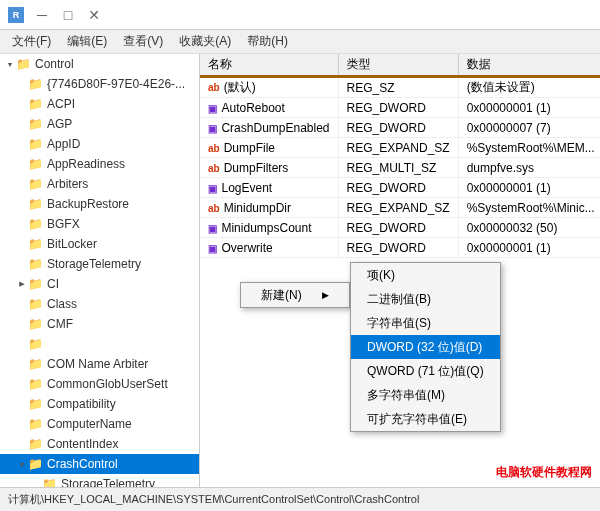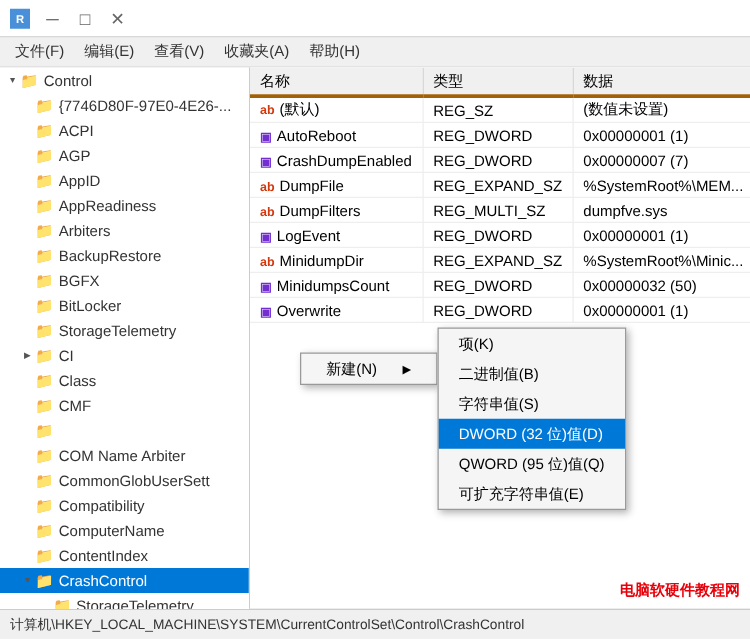--- a/index.html
+++ b/index.html
@@ -456,16 +456,17 @@
       <span>新建(N)</span>
       <span class="submenu-arrow">▶</span>
     </div>
   </div>
 
   <div class="submenu" style="top:250px;left:350px;pointer-events:auto;margin-top:12px;">
   <div class="submenu-item">项(K)</div>
       <div class="submenu-item">二进制值(B)</div>
       <div class="submenu-item">字符串值(S)</div>
       <div class="submenu-item highlighted">DWORD (32 位)值(D)</div>
-      <div class="submenu-item">QWORD (95 位)值(Q)</div>
+      <div class="submenu-item">QWORD (71 位)值(Q)</div>
+      <div class="submenu-item">多字符串值(M)</div>
       <div class="submenu-item">可扩充字符串值(E)</div>
     </div>
 </div>
 
 </body></html>

